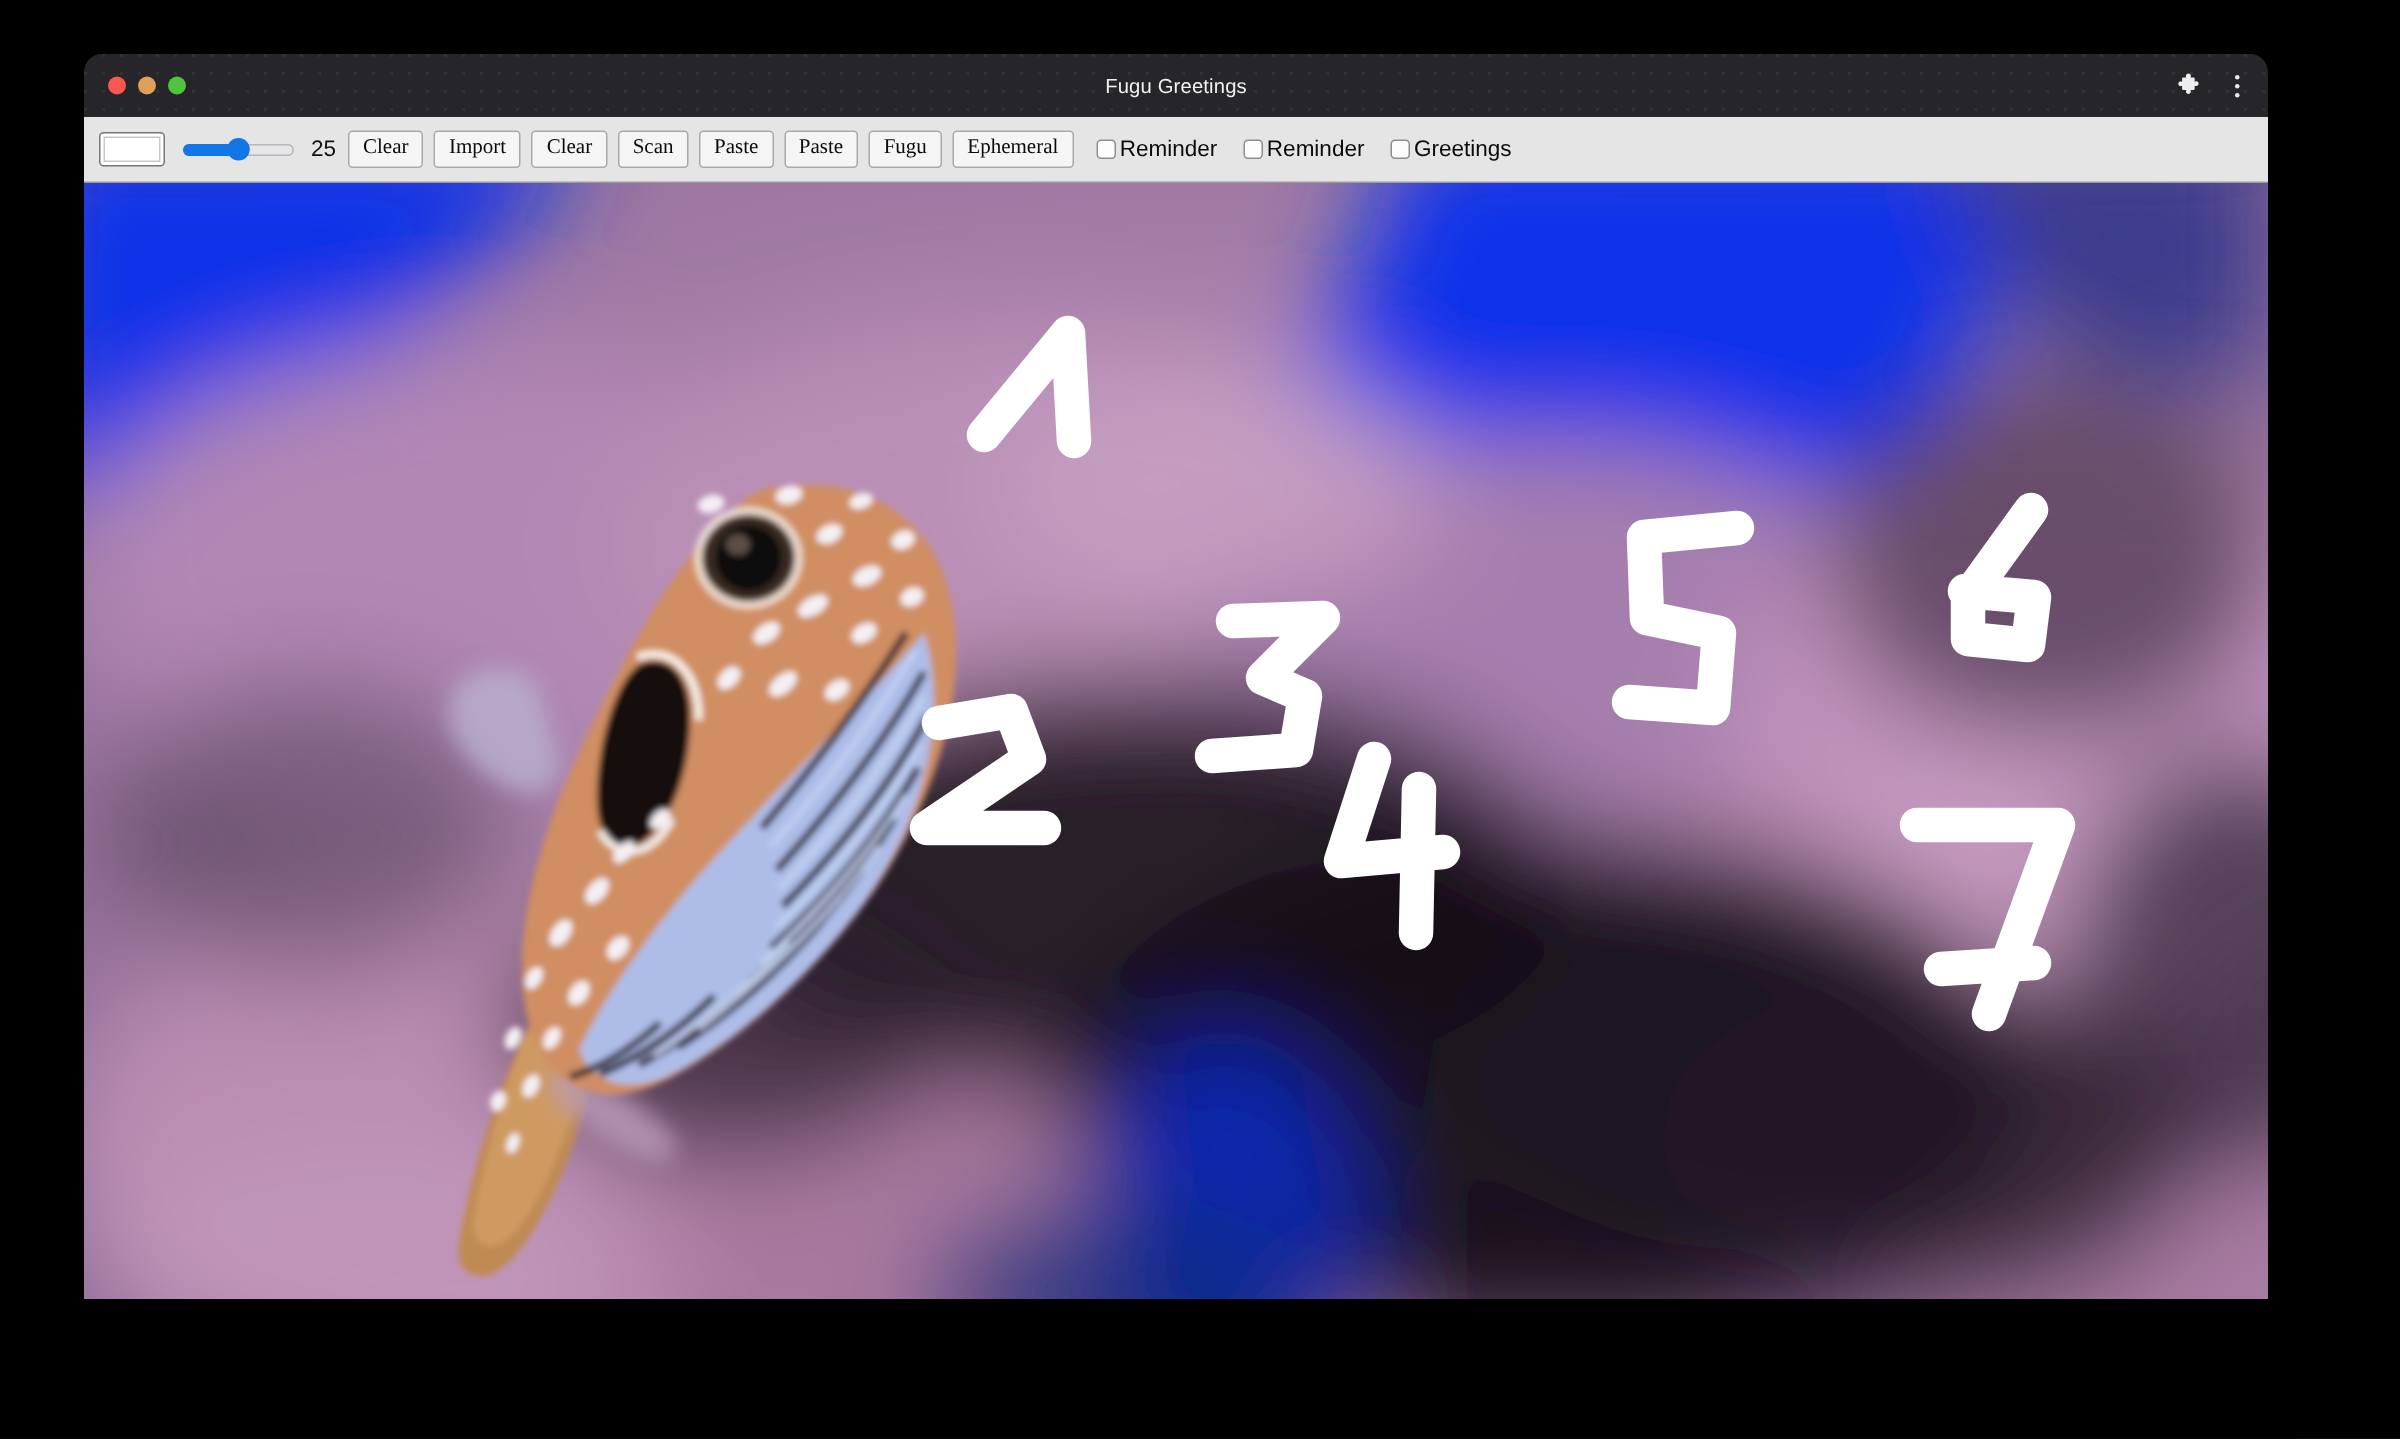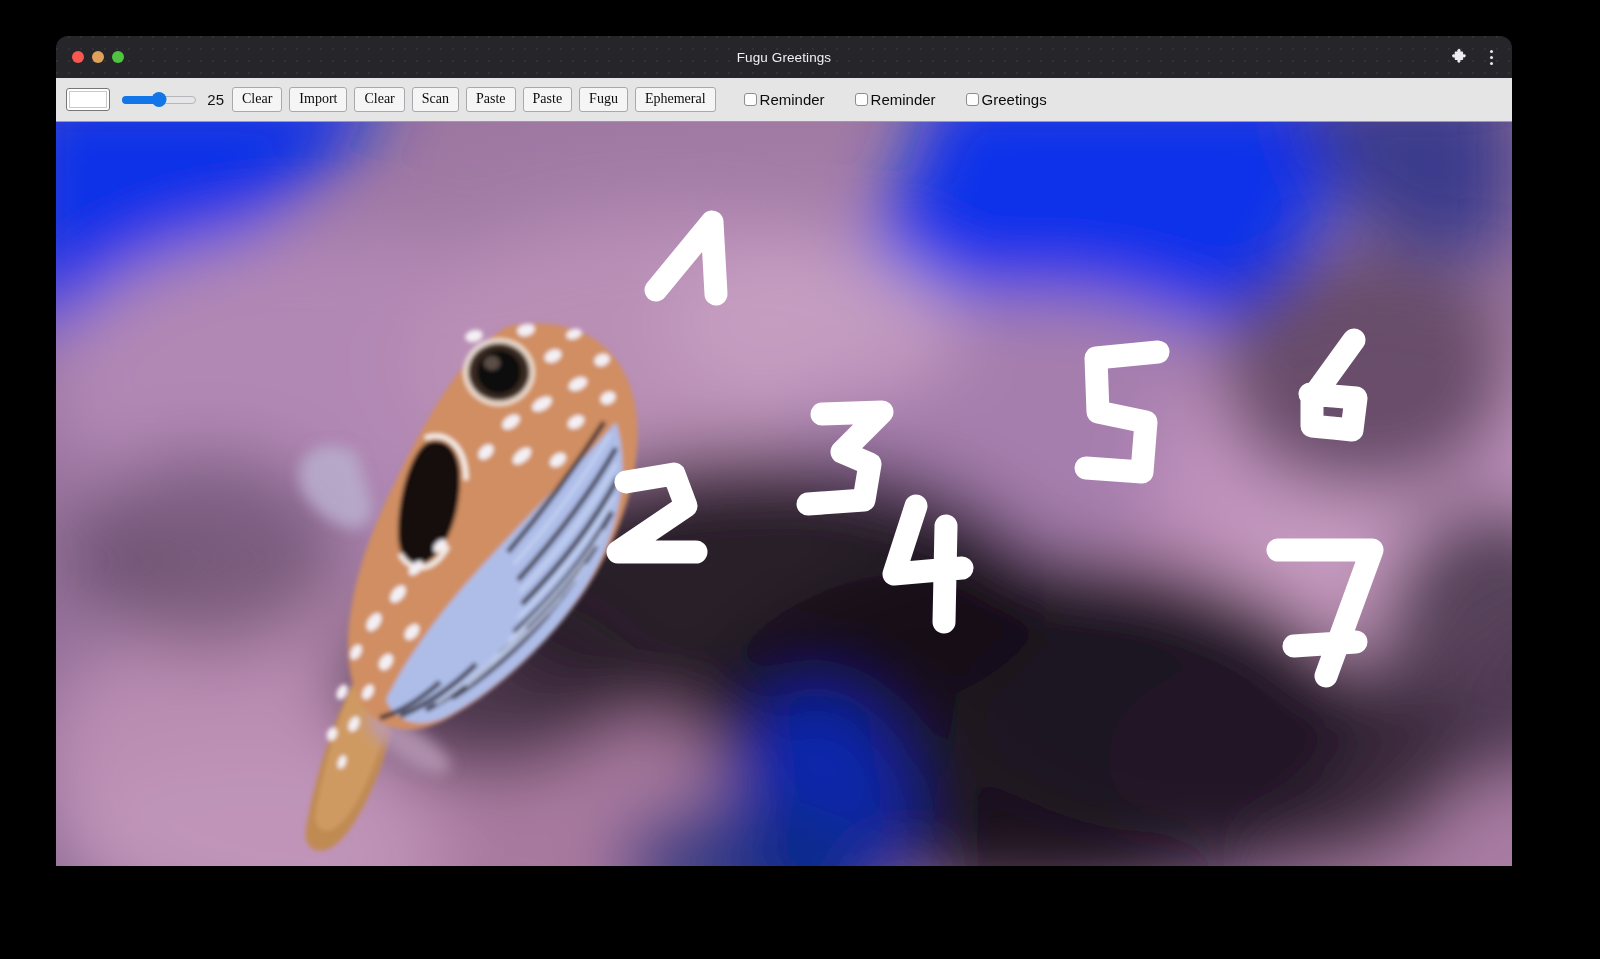--- a/index.html
+++ b/index.html
@@ -161,21 +161,21 @@
     padding: 3px 9px 4px 9px;
     margin-right: 7px;
     line-height: 16px;
     cursor: default;
   }
 
   .check-group {
     display: flex;
     align-items: center;
     gap: 3px;
-    margin-left: 21px;
+    margin-left: 8px;
     margin-right: 9px;
   }
   .cbox {
     width: 13px;
     height: 13px;
     border: 1px solid #8d8d92;
     border-radius: 3px;
     background: #fdfdfd;
     box-sizing: border-box;
   }

